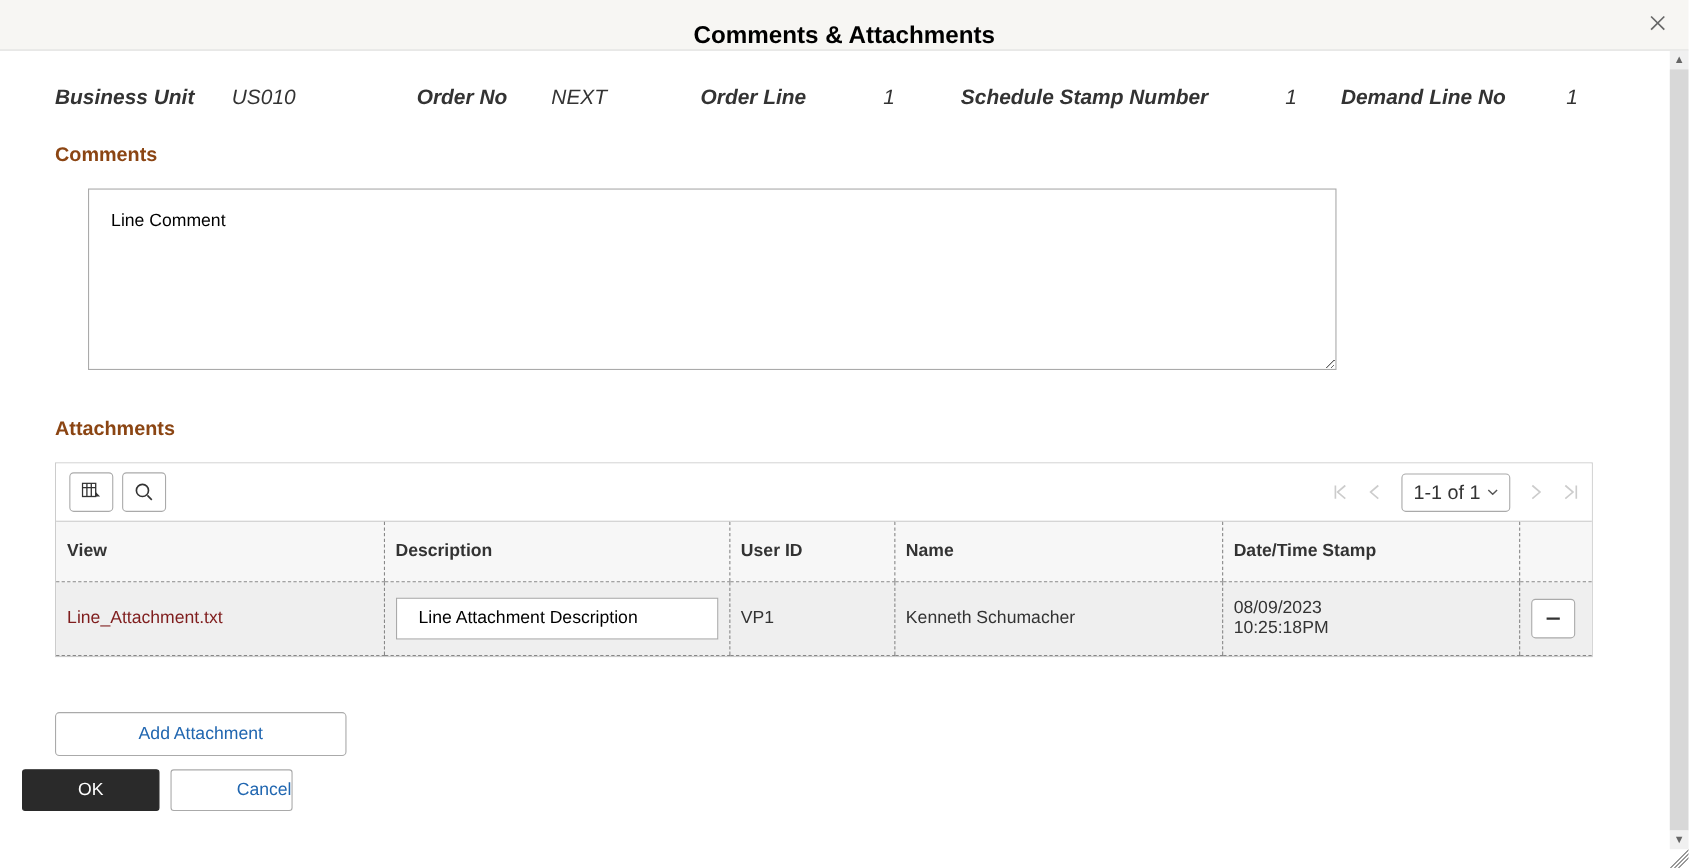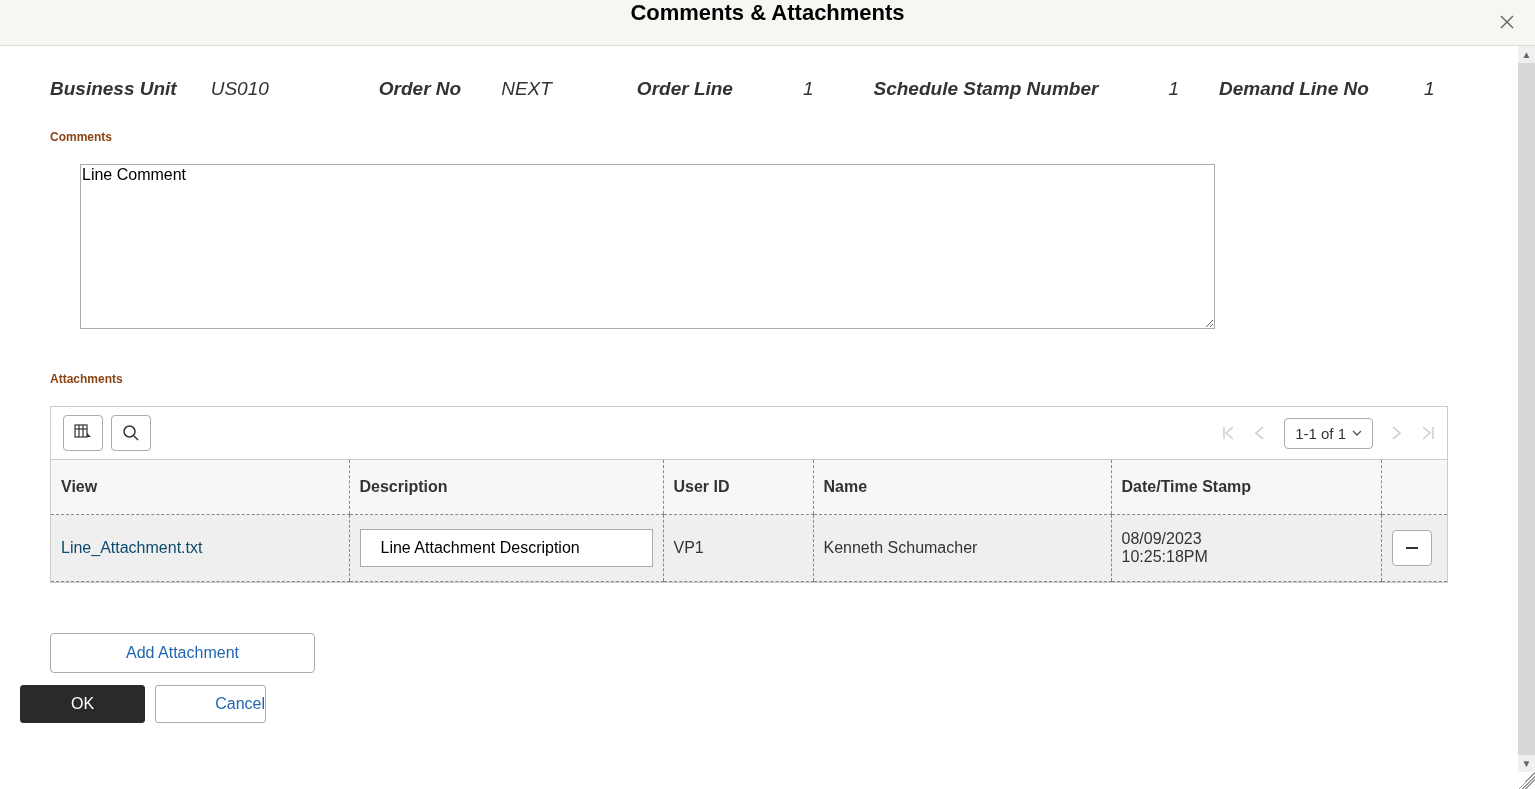--- a/index.html
+++ b/index.html
@@ -11,21 +11,21 @@
     width: 1535px;
     height: 789px;
     overflow: hidden;
     position: relative;
   }
   .header-bar {
     height: 46px;
     background: #f7f6f3;
     border-bottom: 1px solid #ddd;
     display: flex;
-    align-items: flex-start;
+    align-items: flex-end;
     justify-content: center;
     position: relative;
   }
   .header-title {
     font-size: 22px;
     font-weight: bold;
     color: #000;
   }
   .close-icon {
     position: absolute;
@@ -52,30 +52,30 @@
     align-items: flex-end;
     gap: 0;
     margin-bottom: 30px;
     font-size: 19px;
     font-style: italic;
   }
   .info-pair { display: flex; align-items: center; }
   .info-label { font-weight: bold; color: #333; }
   .info-value { color: #333; }
   .section-heading {
-    font-size: 12px;
+    font-size: 18px;
     font-weight: bold;
     color: #8B4513;
     margin-bottom: 20px;
   }
   .comments-textarea {
     width: 1135px;
     height: 165px;
     margin-left: 30px;
-    padding: 1px;
+    padding: 20px;
     font-size: 16px;
     font-family: Arial, sans-serif;
     border: 1px solid #aaa;
     resize: both;
   }
   .attachments-section {
     margin-top: 40px;
   }
   .grid-wrapper {
     border: 1px solid #ccc;
@@ -108,21 +108,21 @@
   .nav-arrow {
     color: #ccc;
     font-size: 16px;
     display: inline-flex;
     align-items: center;
   }
   .page-indicator {
     border: 1px solid #aaa;
     border-radius: 4px;
     padding: 6px 10px;
-    font-size: 15px;
+    font-size: 18px;
     display: flex;
     align-items: center;
     gap: 6px;
     cursor: pointer;
   }
   table.grid {
     width: 100%;
     border-collapse: collapse;
   }
   table.grid th {
@@ -138,21 +138,21 @@
   table.grid th:first-child { border-left: none; }
   table.grid td {
     padding: 14px 10px;
     border-left: 1px dashed #888;
     border-bottom: 1px dashed #888;
     background: #efefef;
     font-size: 16px;
     vertical-align: middle;
   }
   table.grid td:first-child { border-left: none; }
-  .link { color: #0c4a6e; text-decoration: none; cursor: pointer; }
+  .link { color: #7f1d1d; text-decoration: none; cursor: pointer; }
   .desc-input {
     width: 100%;
     height: 38px;
     padding: 6px 20px;
     font-size: 16px;
     border: 1px solid #aaa;
     background: #fff;
   }
   .row-delete-btn {
     width: 40px;

